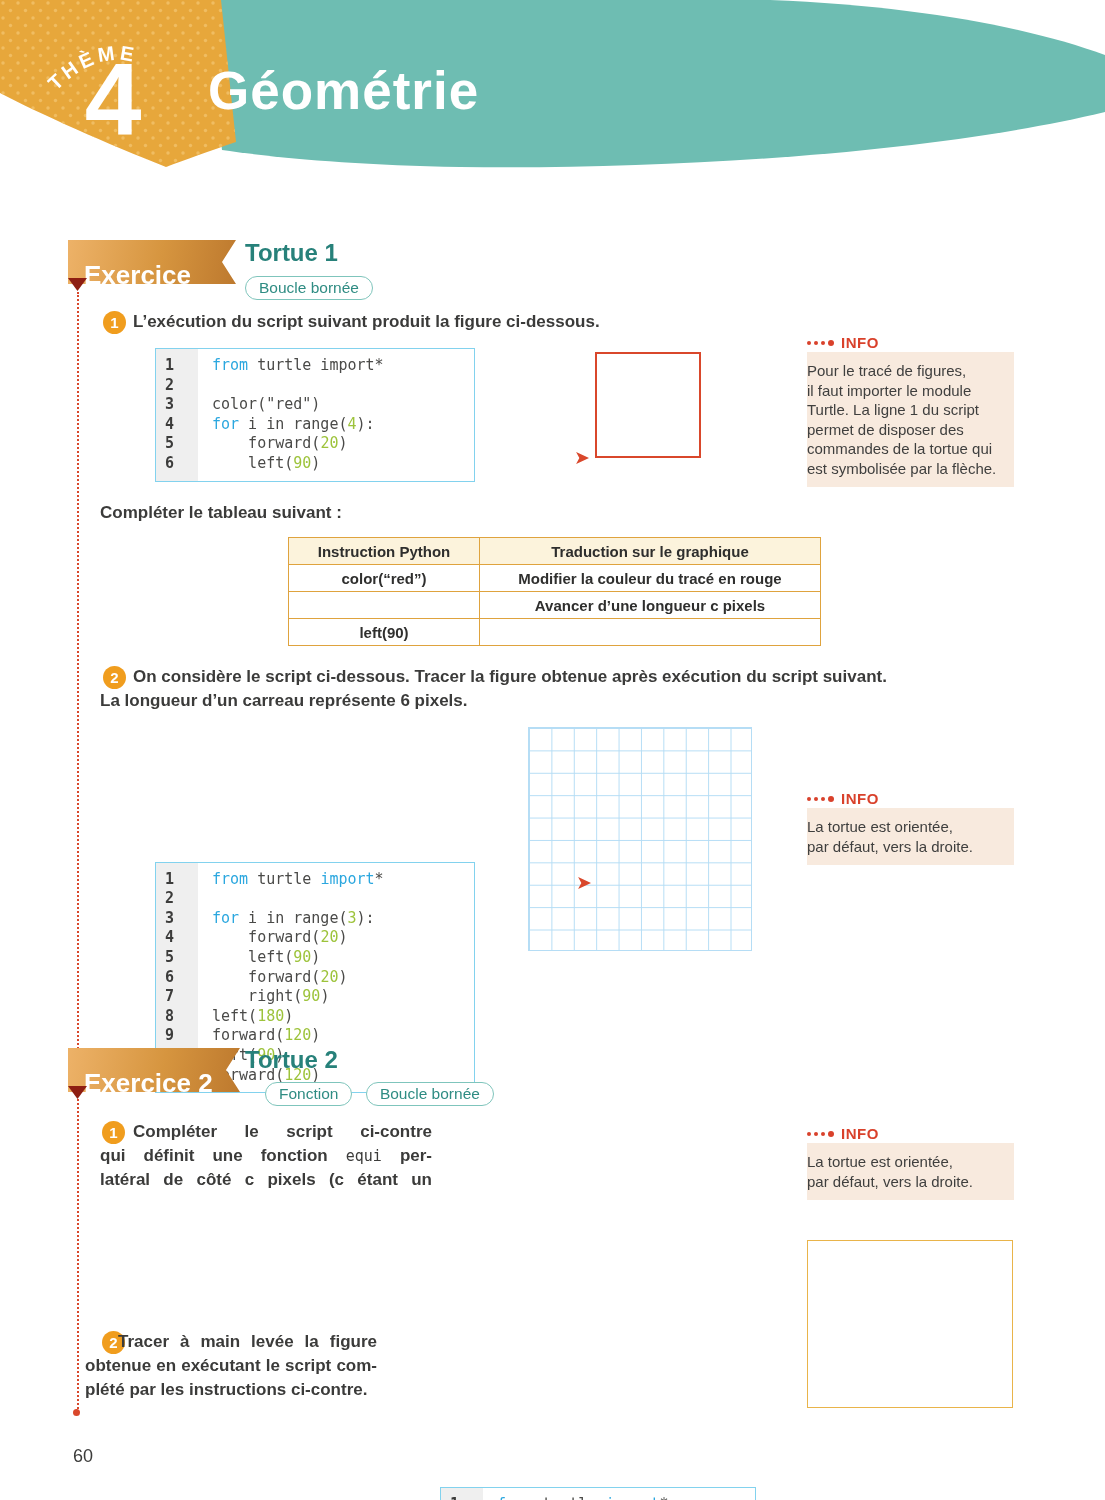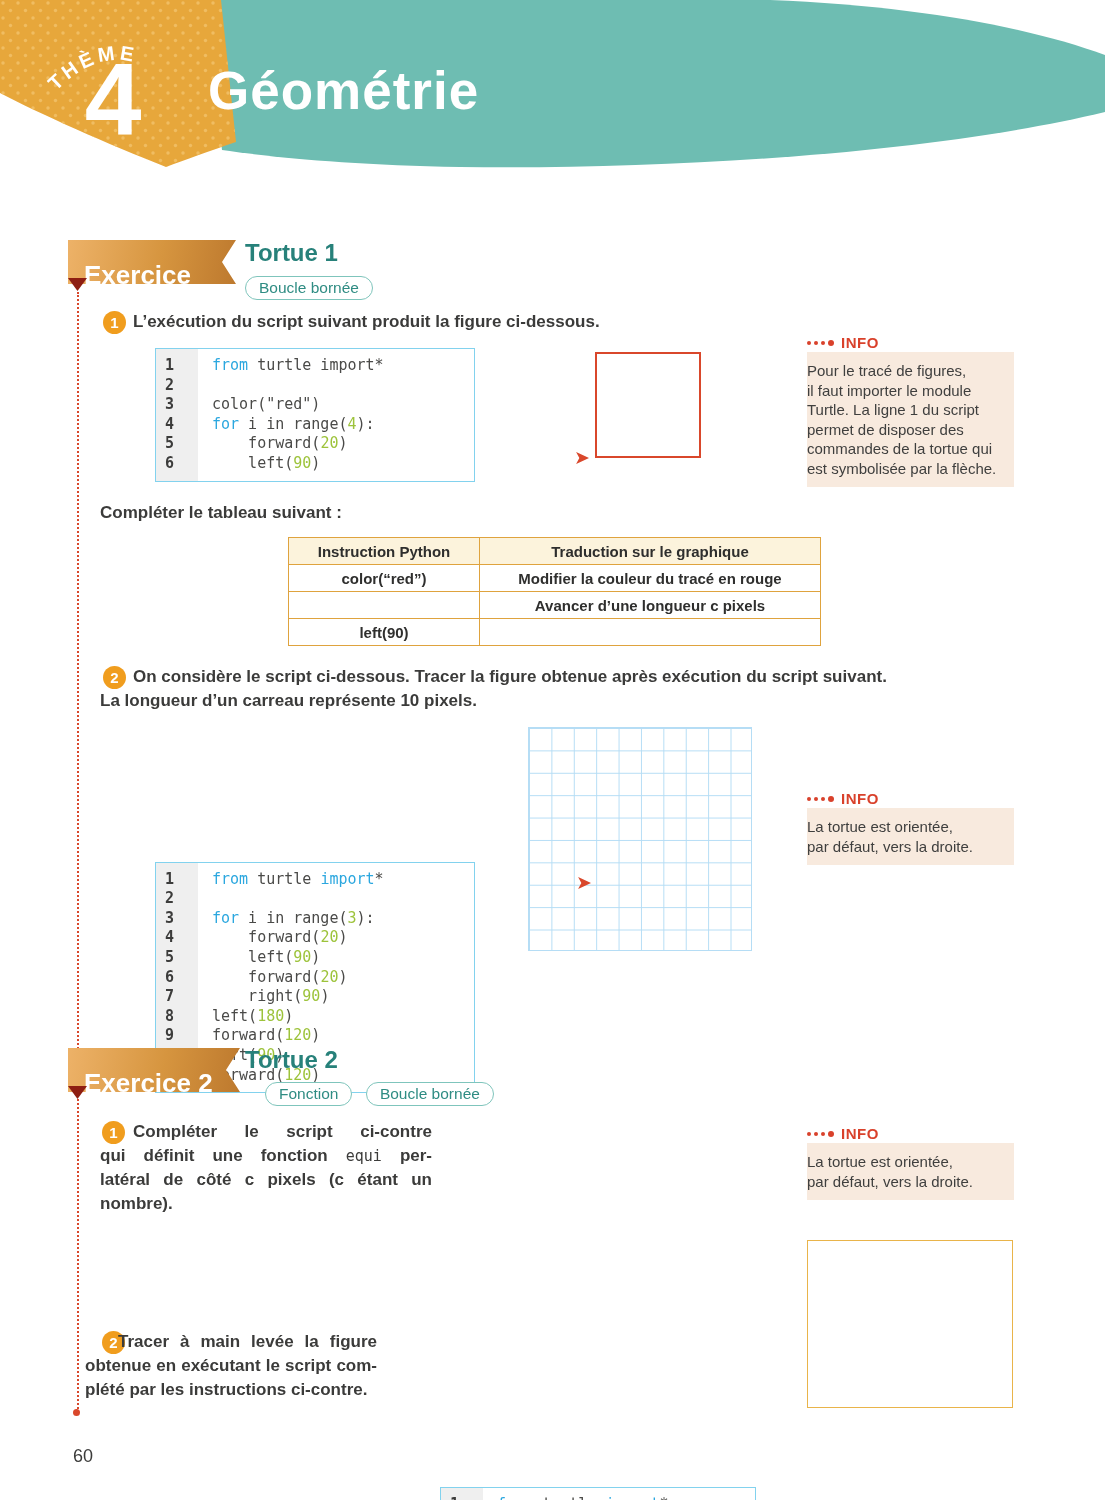--- a/index.html
+++ b/index.html
@@ -179,21 +179,21 @@
     <tr>
       <td>left(90)</td>
       <td></td>
     </tr>
   </tbody>
     </table>
 
   <div class="numbadge abs" style="left:103px;top:666px;">2</div>
   <div class="rt abs" style="left:100px;top:665px;width:830px;">
       <div class="rt-line ind"><span>On considère le script ci-dessous. Tracer la figure obtenue après exécution du script suivant.</span></div>
-      <div class="rt-line"><span>La longueur d’un carreau représente 10 pixels.</span></div>
+      <div class="rt-line"><span>La longueur d’un carreau représente 6 pixels.</span></div>
     </div>
 
   <div class="code-block abs" style="left:155px;top:728px;width:320px;">
       <div class="code-line">
         <span class="line-num">1</span>
         <span class="line-code"><span class="tok-k">from</span><span> turtle </span><span class="tok-k">import</span><span>*</span></span>
       </div>
       <div class="code-line">
         <span class="line-num">2</span>
         <span class="line-code"></span>
@@ -257,21 +257,20 @@
   <div class="abs" style="left:245px;top:1082px;margin-left:20px;">
     <span class="pill">Fonction</span>
     <span class="pill" style="margin-left:9px;">Boucle bornée</span>
   </div>
 
   <div class="numbadge abs" style="left:102px;top:1121px;">1</div>
   <div class="rt abs" style="left:100px;top:1120px;width:332px;">
       <div class="rt-line just ind"><span>Compléter le script ci-contre</span></div>
       <div class="rt-line just"><span>qui définit une fonction </span><span class="tok-mono">equi</span><span> per-</span></div>
       <div class="rt-line just"><span>latéral de côté c pixels (c étant un</span></div>
-      <div class="rt-line"><span>nombre).</span></div>
     </div>
 
   <div class="code-block code-spaced abs" style="left:440px;top:1122px;width:316px;">
       <div class="code-line">
         <span class="line-num">1</span>
         <span class="line-code"><span class="tok-k">from</span><span> turtle </span><span class="tok-k">import</span><span>*</span></span>
       </div>
     </div>
 
   <div class="info-label abs" style="left:807px;top:1125px;">

